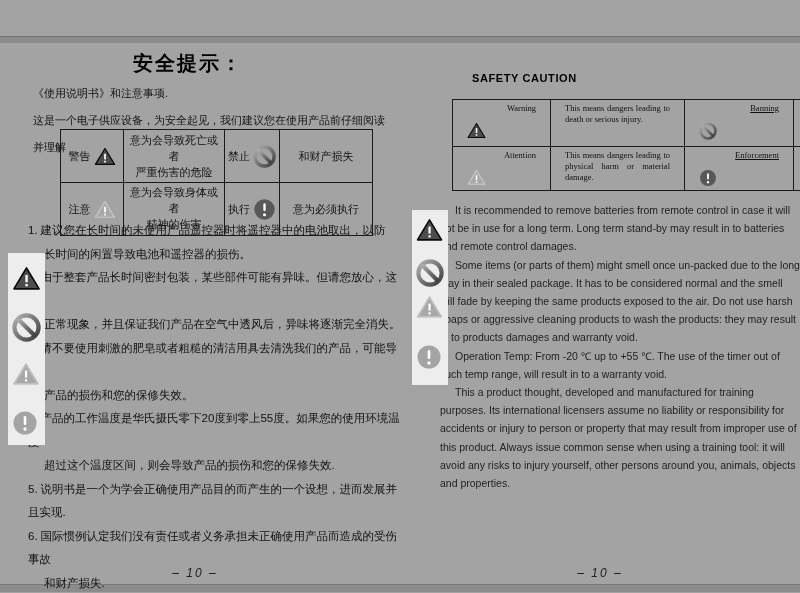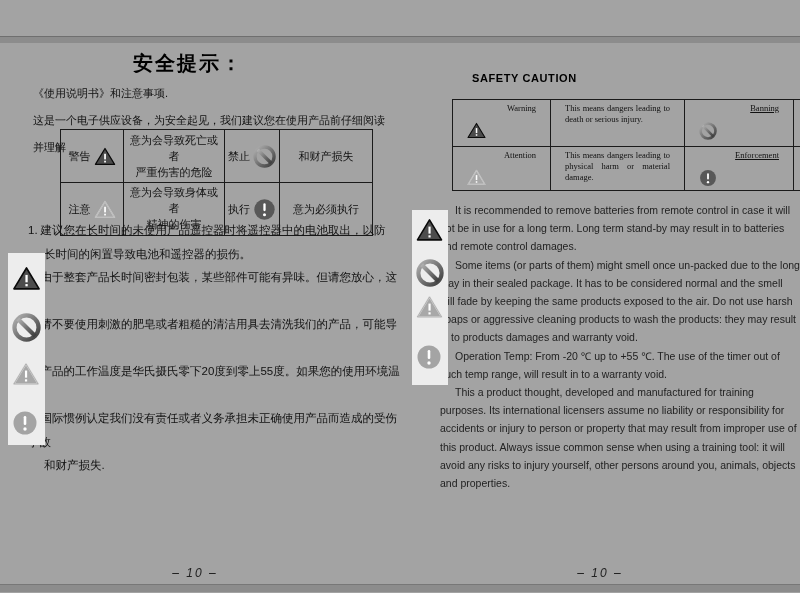--- a/index.html
+++ b/index.html
@@ -166,26 +166,32 @@
   </tbody>
     </table>
 
   <div class="cn-list">
     <div class="li">
       <span class="l"><span class="num">1.</span><span>建议您在长时间的未使用产品遥控器时将遥控器中的电池取出，以防</span></span>
       <span class="l cont">长时间的闲置导致电池和遥控器的损伤。</span>
     </div>
     <div class="li">
       <span class="l"><span class="num">2.</span><span>由于整套产品长时间密封包装，某些部件可能有异味。但请您放心，这是</span></span>
+      <span class="l cont">正常现象，并且保证我们产品在空气中透风后，异味将逐渐完全消失。</span>
     </div>
     <div class="li">
       <span class="l"><span class="num">3.</span><span>请不要使用刺激的肥皂或者粗糙的清洁用具去清洗我们的产品，可能导致</span></span>
+      <span class="l cont">产品的损伤和您的保修失效。</span>
     </div>
     <div class="li">
       <span class="l"><span class="num">4.</span><span>产品的工作温度是华氏摄氏零下20度到零上55度。如果您的使用环境温度</span></span>
+      <span class="l cont">超过这个温度区间，则会导致产品的损伤和您的保修失效.</span>
+    </div>
+    <div class="li">
+      <span class="l"><span class="num">5.</span><span>说明书是一个为学会正确使用产品目的而产生的一个设想，进而发展并且实现.</span></span>
     </div>
     <div class="li">
       <span class="l"><span class="num">6.</span><span>国际惯例认定我们没有责任或者义务承担未正确使用产品而造成的受伤事故</span></span>
       <span class="l cont">和财产损失.</span>
     </div>
 
   </div>
 
   <div class="mstrip left">
     <span class="micon m1">

